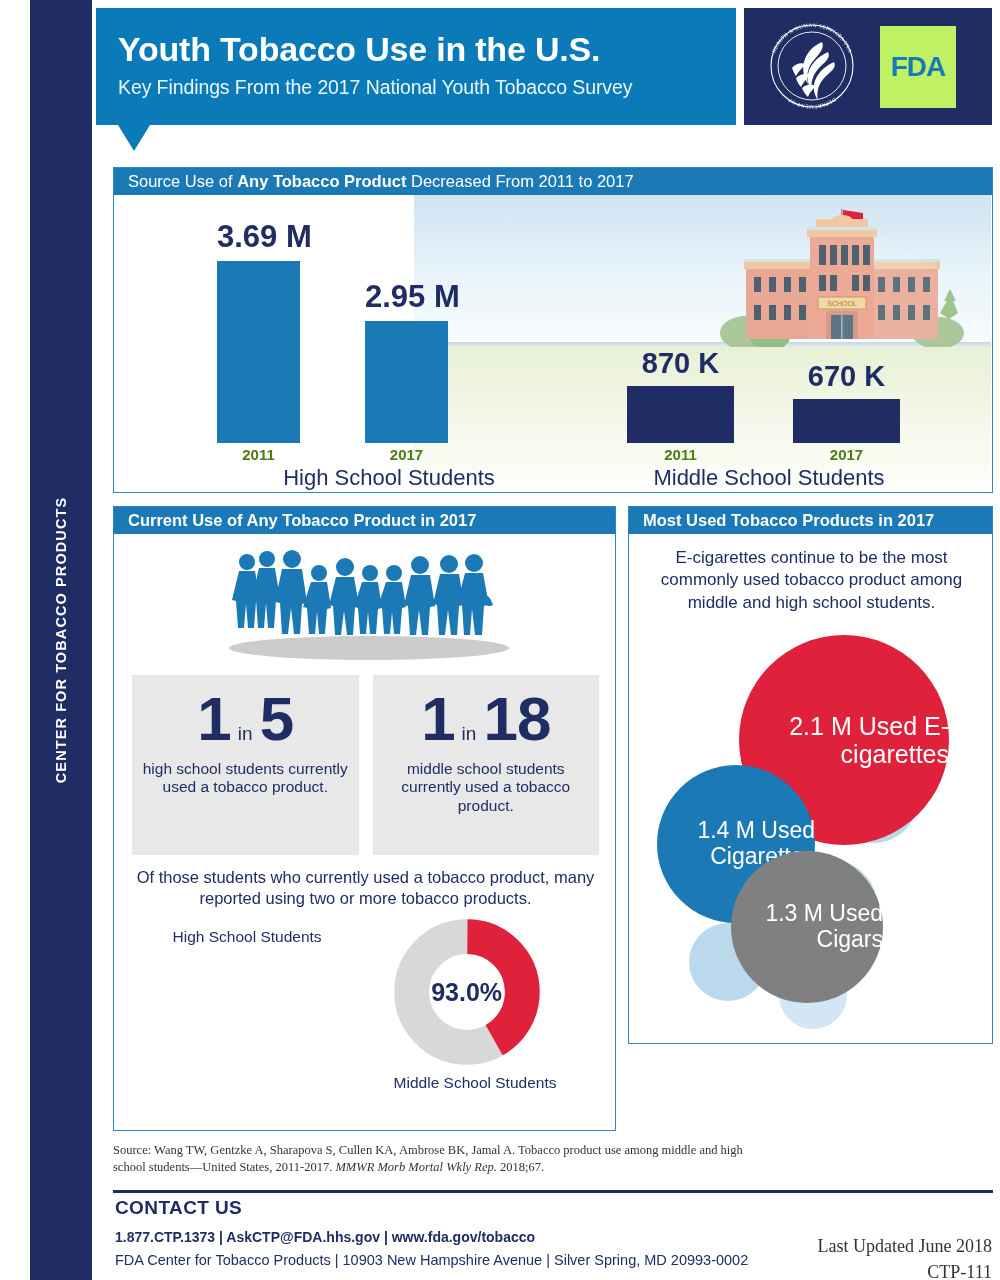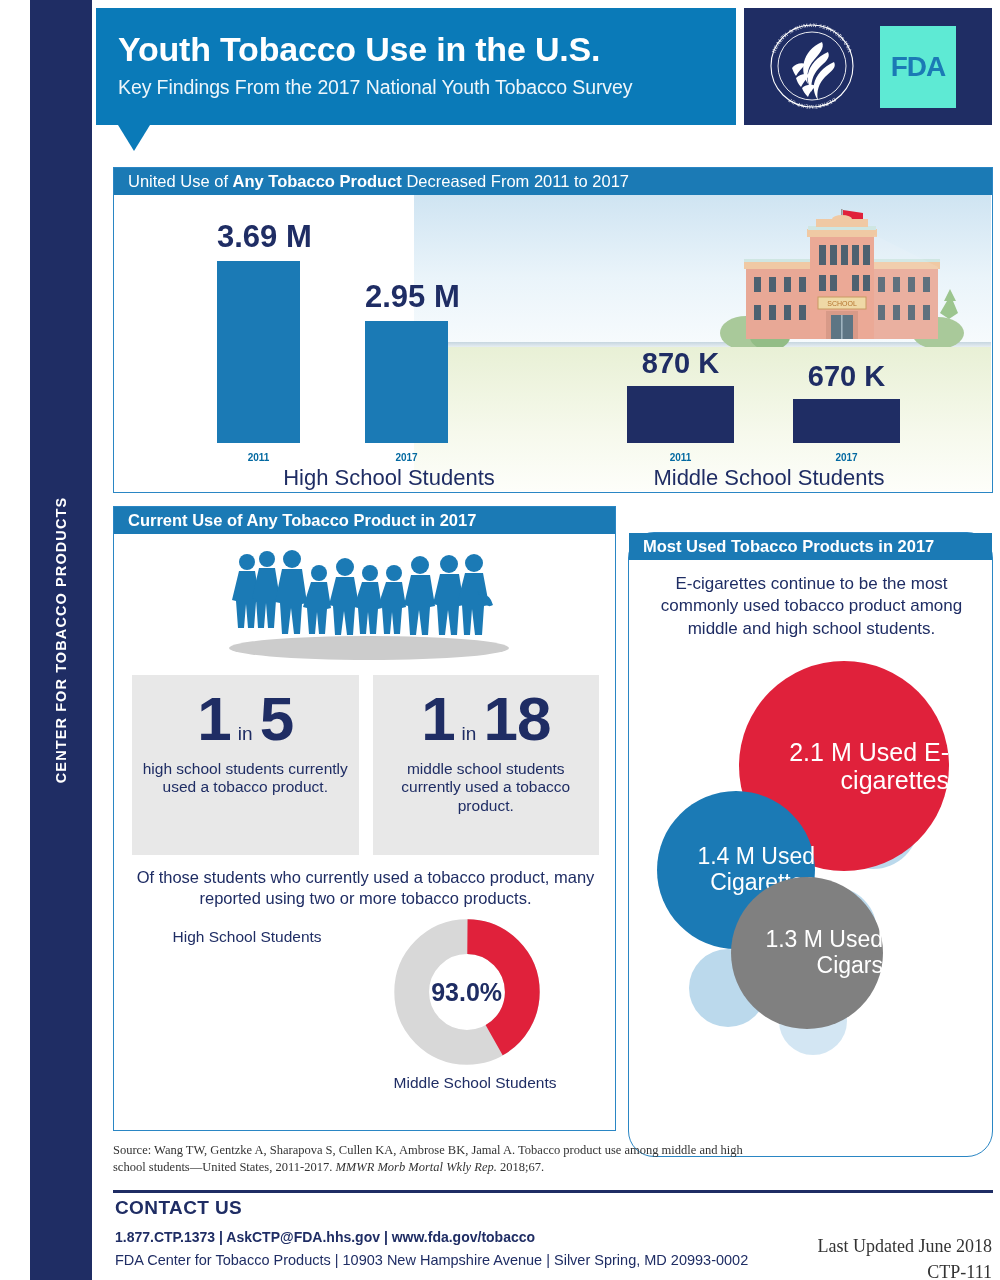--- a/index.html
+++ b/index.html
@@ -65,21 +65,21 @@
     width: 248px; height: 117px;
     background: #1f2d64;
   }
   .hhs-seal {
     position: absolute; left: 18px; top: 8px;
     width: 100px; height: 100px;
   }
   .fda-box {
     position: absolute; left: 136px; top: 18px;
     width: 76px; height: 82px;
-    background: #5eead4;
+    background: #bef264;
     display: flex; align-items: center; justify-content: center;
   }
   .fda-text {
     color: #1b7ab5;
     font-size: 28px;
     font-weight: bold;
     letter-spacing: -1px;
   }
 
   
@@ -132,22 +132,22 @@
   .bar-value {
     position: absolute;
     text-align: center;
     color: #1f2d64;
     font-weight: bold;
     white-space: nowrap;
   }
   .bar-year {
     position: absolute;
     text-align: center;
-    color: #0369a1;
-    font-size: 10px;
+    color: #4d7c0f;
+    font-size: 15px;
     font-weight: bold;
   }
   .group-label {
     position: absolute;
     text-align: center;
     color: #1f2d64;
     font-size: 22px;
     font-weight: 400;
     white-space: nowrap;
   }
@@ -205,21 +205,21 @@
     font-size: 25px;
     font-weight: bold;
   }
   .donut-label {
     margin-top: 9px;
     color: #1f2d64;
     font-size: 15.5px;
   }
 
   
-  #panel-bubbles { left: 628px; top: 532px; width: 365px; height: 625px; border-radius: 26px; }
+  #panel-bubbles { left: 628px; top: 506px; width: 365px; height: 538px; }
   .bubble-intro {
     position: absolute; left: 24px; top: 40px;
     width: 317px;
     text-align: center;
     color: #1f2d64;
     font-size: 17px;
     line-height: 1.32;
   }
   .bubble-stage {
     position: absolute; left: 0; top: 128px;
@@ -317,21 +317,21 @@
         <path d="M34,62 C38,58 44,57 48,59 C44,63 41,67 39,71 C36,68 35,65 34,62 Z"></path>
         <path d="M40,72 C44,68 50,68 54,70 C50,74 47,77 46,81 C43,78 41,75 40,72 Z"></path>
       </g>
     </svg>
     <div class="fda-box">
       <span class="fda-text">FDA</span>
     </div>
   </div>
 
   <div class="panel" id="panel-bars">
-    <div class="panel-head"><span class="reg">United Use of </span><span>Any Tobacco Product</span><span class="reg"> Decreased From 2011 to 2017</span></div>
+    <div class="panel-head"><span class="reg">Source Use of </span><span>Any Tobacco Product</span><span class="reg"> Decreased From 2011 to 2017</span></div>
 
     <div class="bars-body">
       <div class="scene-sky"></div>
       <div class="scene-ground"></div>
       <div class="scene-rule"></div>
 
       <svg class="school" viewBox="0 0 260 142">
         <g>
           <ellipse cx="34" cy="128" rx="26" ry="17" fill="#a9c99a"></ellipse>
           <ellipse cx="58" cy="132" rx="20" ry="13" fill="#93bd86"></ellipse>

